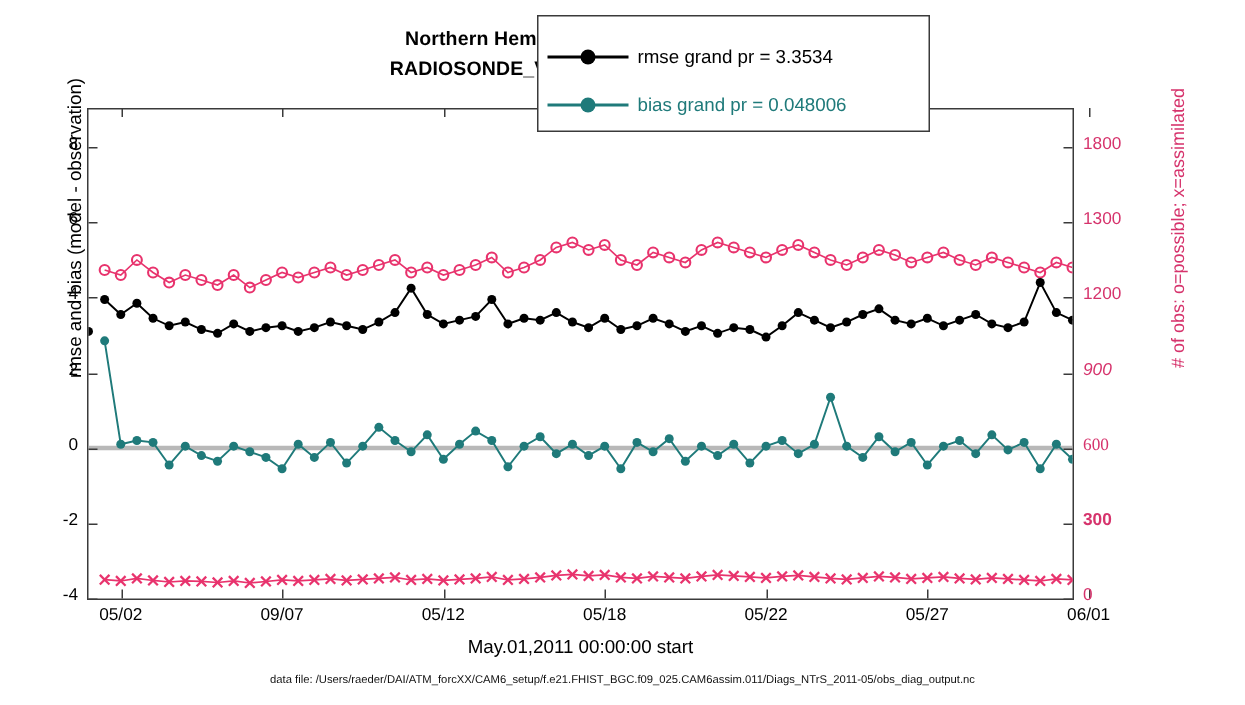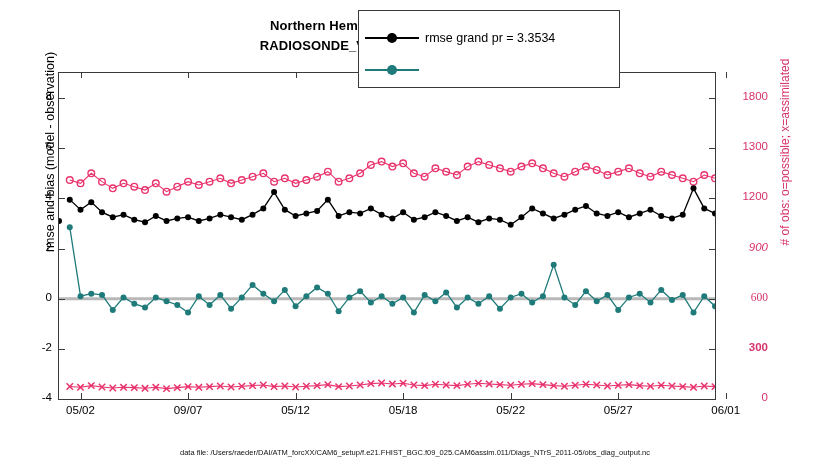--- a/index.html
+++ b/index.html
@@ -79,21 +79,21 @@
     font-size: 11.5px;
     color: #000;
     text-align: right;
     width: 40px;
     left: 12px;
   }
   .ytick-lab-r {
     position: absolute;
     font-size: 11.5px;
     color: #d6336c;
-    text-align: right;
+    text-align: left;
     width: 46px;
     left: 722px;
   }
 
   
   #ylab-left {
     position: absolute;
     left: -110px;
     top: 145px;
     width: 320px;
@@ -177,20 +177,21 @@
 
 <div id="root">
 
   <div class="title-block">
     <div class="title-line">Northern Hemisphere 88753 / 89656 = 98.993%</div>
     <div class="title-line">RADIOSONDE_V_WIND_COMPONENT @ 200 hPa</div>
   </div>
 
   <div id="ylab-left">rmse and bias (model - observation)</div>
   <div id="ylab-right"># of obs: o=possible; x=assimilated</div>
+  <div id="xlab">May.01,2011 00:00:00 start</div>
   <div id="footer">data file: /Users/raeder/DAI/ATM_forcXX/CAM6_setup/f.e21.FHIST_BGC.f09_025.CAM6assim.011/Diags_NTrS_2011-05/obs_diag_output.nc</div>
 
   <div id="plot">
     <div id="plotinner">
       <svg class="layer" id="svg-main" viewBox="0 0 656 326" preserveAspectRatio="none">
           <line x1="0" x2="656" y1="225.69230769230768" y2="225.69230769230768" stroke="#b8b8b8" stroke-width="3"></line>
           <polyline points="10.754098360655739,106.99487179487181 21.508196721311478,110.33846153846156 32.26229508196721,100.30769230769232 43.016393442622956,108.66666666666669 53.77049180327869,115.35384615384615 64.52459016393442,110.33846153846156 75.27868852459017,113.68205128205128 86.03278688524591,117.02564102564102 96.78688524590164,110.33846153846156 107.54098360655738,118.69743589743592 118.29508196721312,113.68205128205128 129.04918032786884,108.66666666666669 139.80327868852459,112.0102564102564 150.55737704918033,108.66666666666669 161.31147540983605,105.32307692307691 172.06557377049182,110.33846153846156 182.8196721311475,106.99487179487181 193.5737704918033,103.65128205128204 204.32786885245903,100.30769230769232 215.08196721311475,108.66666666666669 225.8360655737705,105.32307692307691 236.59016393442624,110.33846153846156 247.34426229508196,106.99487179487181 258.0983606557377,103.65128205128204 268.8524590163934,98.63589743589745 279.60655737704917,108.66666666666669 290.3606557377049,105.32307692307691 301.11475409836066,100.30769230769232 311.86885245901635,91.94871794871796 322.6229508196721,88.60512820512821 333.3770491803279,93.6205128205128 344.13114754098365,90.27692307692308 354.8852459016394,100.30769230769232 365.639344262295,103.65128205128204 376.39344262295083,95.29230769230767 387.1475409836066,98.63589743589745 397.9016393442623,101.97948717948717 408.65573770491807,93.6205128205128 419.4098360655738,88.60512820512821 430.1639344262295,91.94871794871796 440.91803278688525,95.29230769230767 451.672131147541,98.63589743589745 462.42622950819674,93.6205128205128 473.1803278688525,90.27692307692308 483.93442622950823,95.29230769230767 494.6885245901639,100.30769230769232 505.44262295081967,103.65128205128204 516.1967213114754,98.63589743589745 526.9508196721312,93.6205128205128 537.7049180327868,96.96410256410257 548.4590163934427,101.97948717948717 559.2131147540983,98.63589743589745 569.967213114754,95.29230769230767 580.7213114754098,100.30769230769232 591.4754098360655,103.65128205128204 602.2295081967213,98.63589743589745 612.9836065573771,101.97948717948717 623.7377049180327,105.32307692307691 634.4918032786885,108.66666666666669 645.2459016393442,101.97948717948717 656,105.32307692307691" fill="none" stroke="#e8336d" stroke-width="1.1"></polyline>
           <circle cx="10.754098360655739" cy="106.99487179487181" r="3.3" fill="none" stroke="#e8336d" stroke-width="1.4"></circle>
           <circle cx="21.508196721311478" cy="110.33846153846156" r="3.3" fill="none" stroke="#e8336d" stroke-width="1.4"></circle>
           <circle cx="32.26229508196721" cy="100.30769230769232" r="3.3" fill="none" stroke="#e8336d" stroke-width="1.4"></circle>
@@ -684,16 +685,17 @@
         <span class="leg-line" id="leg-line-0" style="background: rgb(0, 0, 0);"></span>
         <span class="leg-dot" id="leg-dot-0" style="background: rgb(0, 0, 0);"></span>
       </span>
       <span class="leg-text" id="leg-text-0" style="color: rgb(0, 0, 0);">rmse grand pr = 3.3534</span>
     </div>
     <div class="leg-row">
       <span class="leg-sample">
         <span class="leg-line" id="leg-line-1" style="background: rgb(31, 122, 122);"></span>
         <span class="leg-dot" id="leg-dot-1" style="background: rgb(31, 122, 122);"></span>
       </span>
+      <span class="leg-text" id="leg-text-1" style="color: rgb(31, 122, 122);">bias grand pr = 0.048006</span>
     </div>
   </div>
 
 </div>
 
 </body></html>

